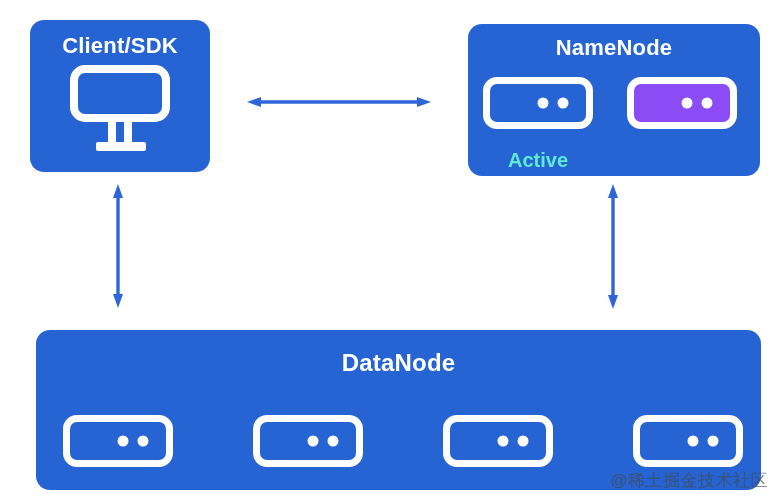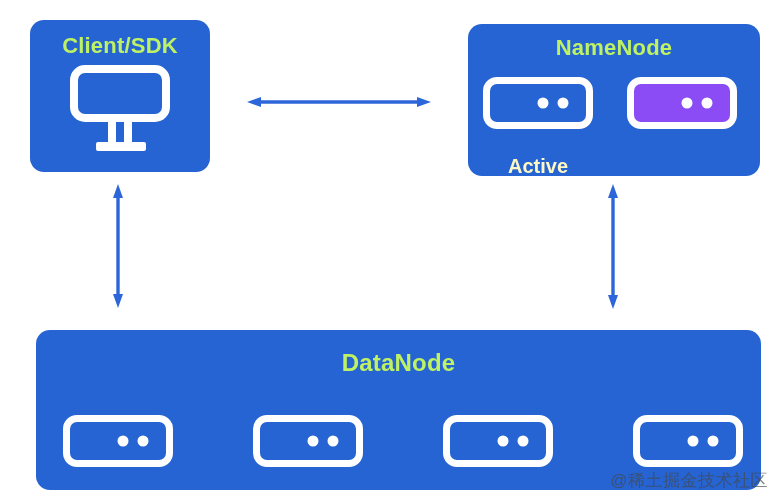--- a/index.html
+++ b/index.html
@@ -21,41 +21,41 @@
     overflow: hidden;
   }
   .box {
     position: absolute;
     background: var(--box-blue);
     border-radius: 14px;
     color: #ffffff;
   }
   .box-title {
     text-align: center;
-    color: #bef264;
+    color: #ffffff;
     font-weight: 600;
     letter-spacing: 0.2px;
   }
 
   
   .client-box { left: 30px; top: 20px; width: 180px; height: 152px; }
   .client-box .box-title { padding-top: 13px; font-size: 22px; }
   .monitor-svg { display: block; margin: 6px auto 0 auto; }
 
   
   .namenode-box { left: 468px; top: 24px; width: 292px; height: 152px; }
   .namenode-box .box-title { padding-top: 11px; font-size: 22px; }
   .nn-servers {
     position: absolute;
     left: 15px; right: 23px; top: 53px;
     display: flex;
     justify-content: space-between;
   }
   .nn-server { display: flex; flex-direction: column; align-items: center; }
-  .server-label { margin-top: 26px; font-size: 20px; color: #fef9c3; font-weight: 600; }
+  .server-label { margin-top: 20px; font-size: 20px; color: #5eead4; font-weight: 600; }
 
   
   .server-icon {
     position: relative;
     width: 110px;
     height: 52px;
     border: 7px solid var(--icon-white);
     border-radius: 14px;
     background: var(--box-blue);
   }

